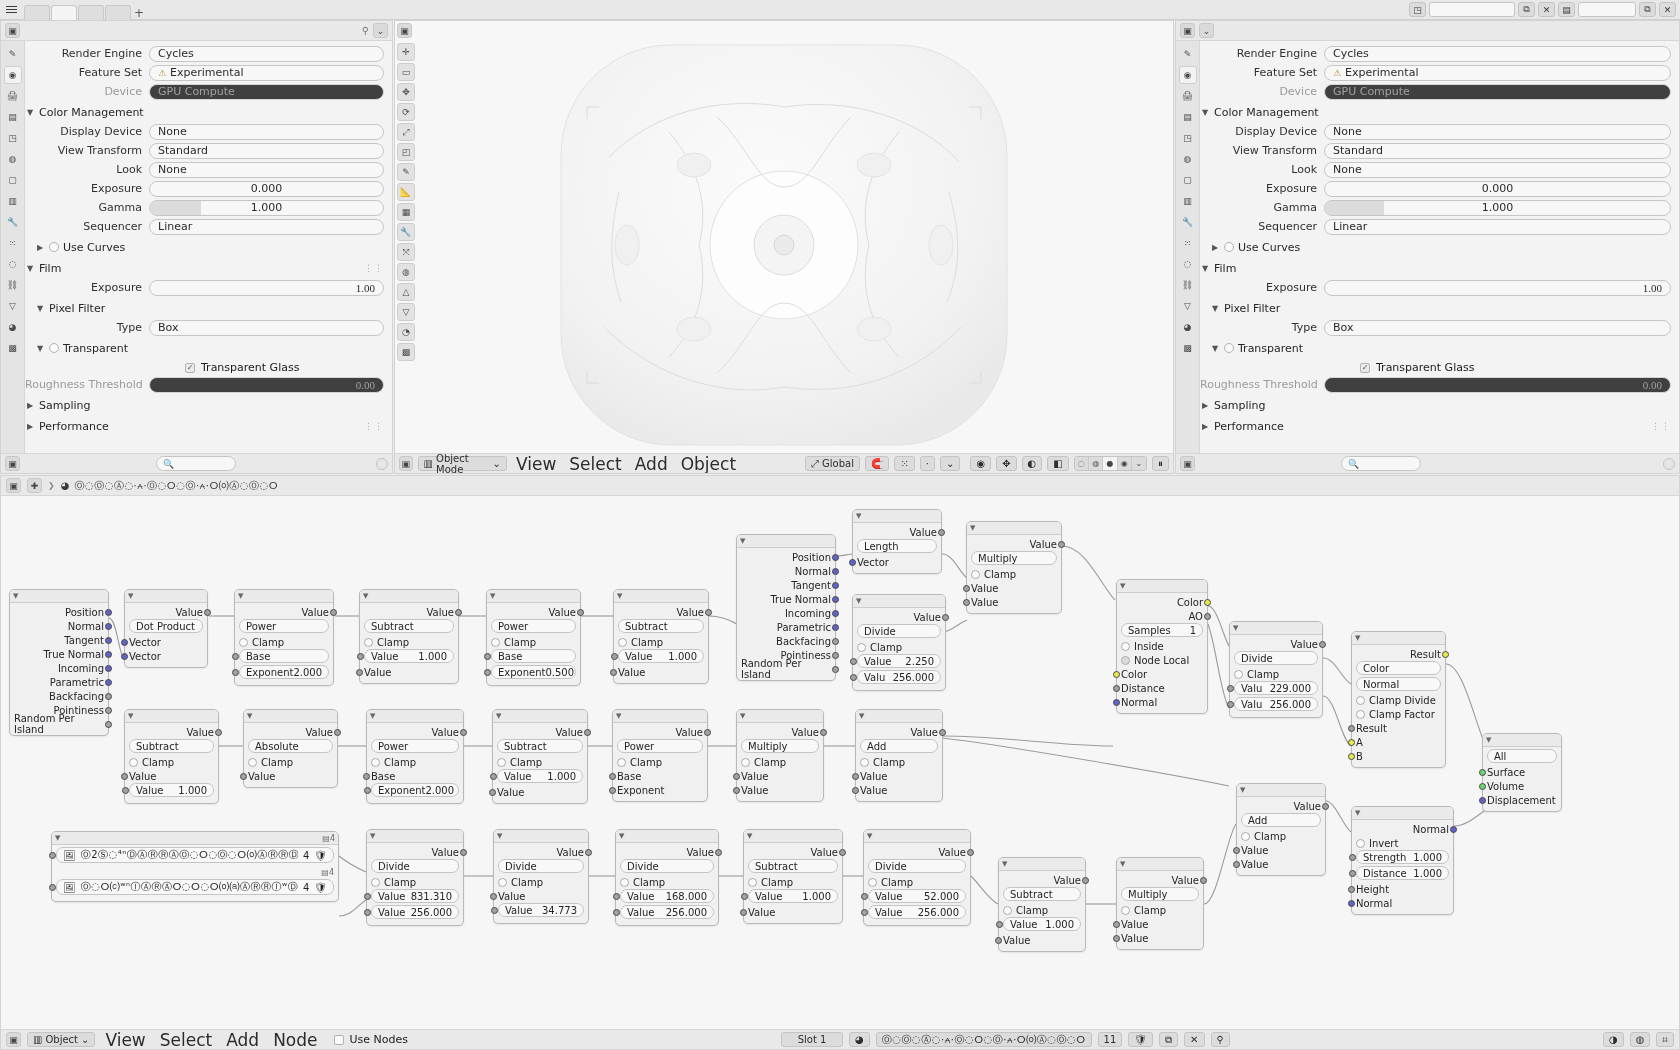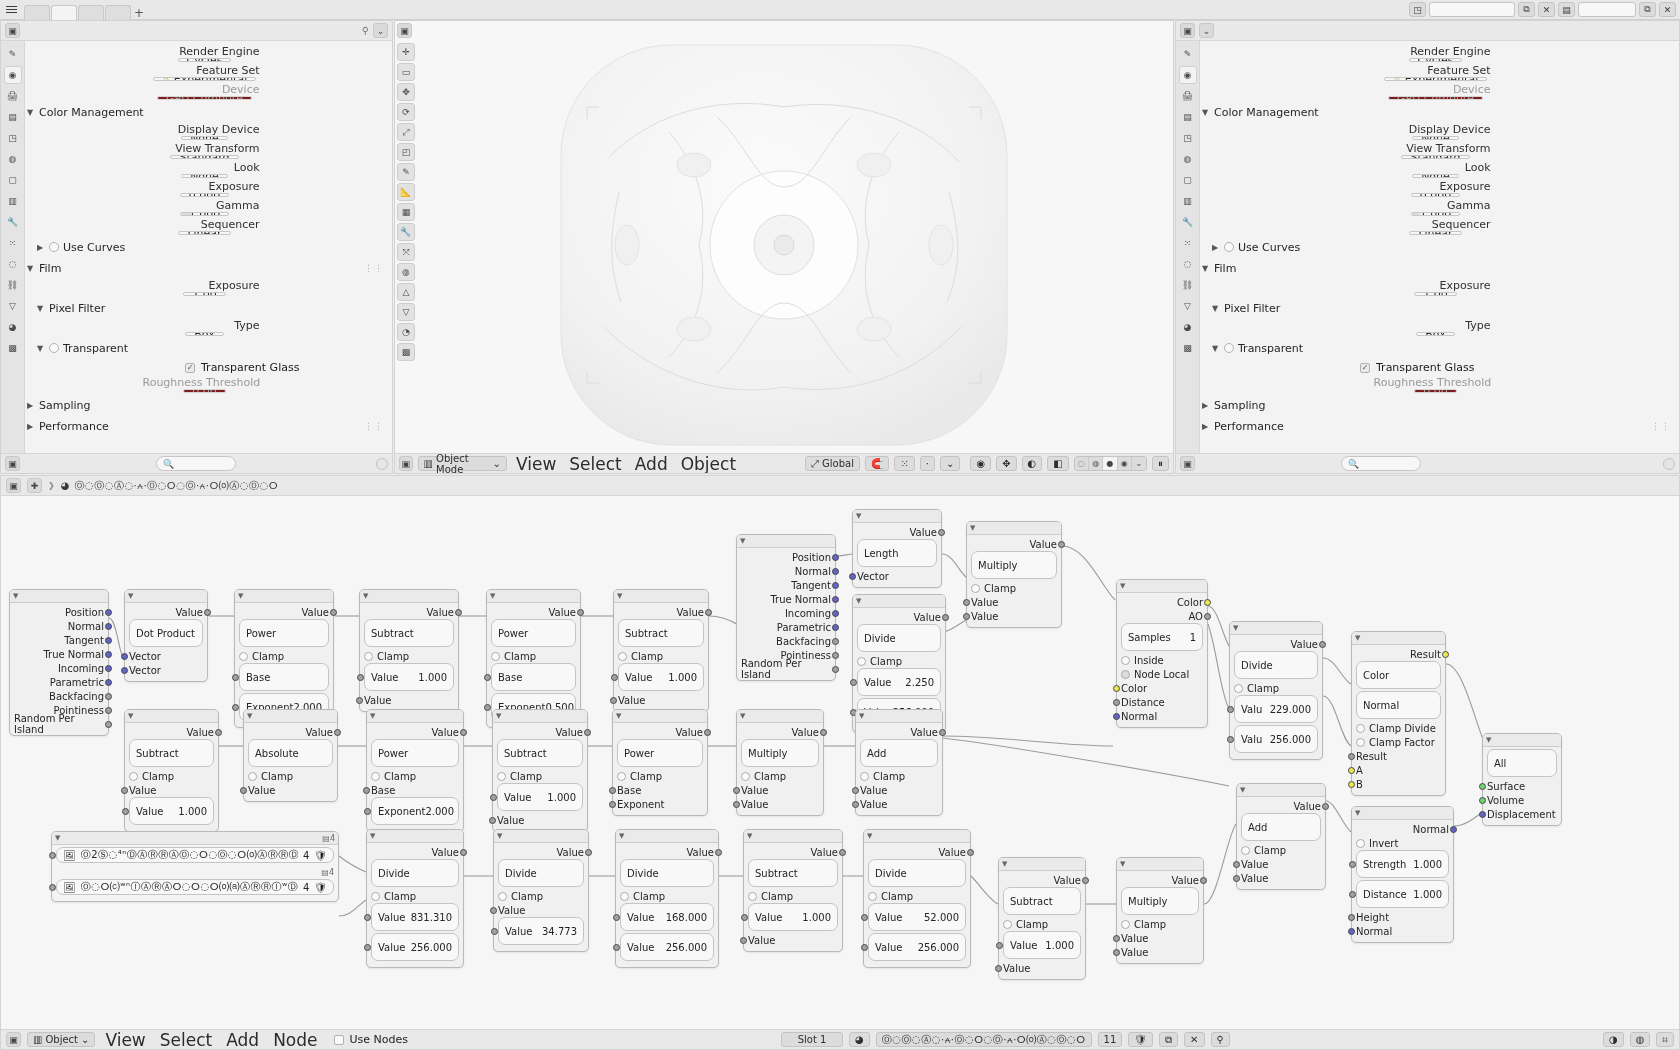--- a/index.html
+++ b/index.html
@@ -63,33 +63,33 @@
     padding-top: 4px; display: flex; flex-direction: column; align-items: center; gap: 3px;
   }
   .ptab {
     width: 18px; height: 18px; border-radius: 3px;
     display: flex; align-items: center; justify-content: center;
     font-size: 9px; color: #4a4a4a;
   }
   .ptab.sel { background: #f3f3f3; border: 1px solid #cfcfcf; }
   .prop-scroll { flex: 1; overflow: hidden; padding: 4px 8px 0 0; position: relative; }
 
-  .row { display: flex; align-items: center; height: 17px; margin-bottom: 2px; flex-direction: column; }
+  .row { display: flex; align-items: center; height: 17px; margin-bottom: 2px; }
   .row .lbl {
     width: 124px; text-align: right; padding-right: 7px;
     font-size: 11px; color: #303030; white-space: nowrap; overflow: hidden;
   }
   .row .lbl.dim { color: #9a9a9a; }
   .ctrl {
     flex: 1; height: 16px; background: #f7f7f7; border: 1px solid #c6c6c6;
     border-radius: 8px; display: flex; align-items: center; padding: 0 8px;
     font-size: 11px; color: #2a2a2a; position: relative; overflow: hidden;
   }
-  .ctrl.dim { color: #a0a0a0; background: #7f1d1d; border-color: #d5d5d5; }
-  .ctrl.center { justify-content: flex-start; }
+  .ctrl.dim { color: #a0a0a0; background: #404040; border-color: #d5d5d5; }
+  .ctrl.center { justify-content: flex-end; font-family: Liberation Serif, serif; }
   .ctrl .warn { color: #b08a20; margin-right: 4px; font-size: 9px; }
   .slider-fill {
     position: absolute; left: 0; top: 0; bottom: 0; background: #dcdcdc;
   }
   .slider-txt { position: relative; width: 100%; text-align: center; }
 
   .panel-head {
     display: flex; align-items: center; height: 18px; gap: 4px;
     font-size: 11px; color: #262626; margin: 3px 0 2px 0;
   }
@@ -177,21 +177,21 @@
   }
   .node-hdr {
     height: 13px; display: flex; align-items: center; padding: 0 3px;
     border-bottom: 1px solid #cdcdcd; border-radius: 4px 4px 0 0; background: #eaeaea;
   }
   .node-hdr .tri { font-size: 7px; color: #666; }
   .node-body { padding: 2px 4px 4px 4px; }
   .nrow { height: 14px; display: flex; align-items: center; font-size: 10px; position: relative; }
   .nrow.right { justify-content: flex-end; }
   .nfield {
-    width: 100%; height: 28px; background: #f8f8f8; border: 1px solid #c4c4c4;
+    width: 100%; height: 14px; background: #f8f8f8; border: 1px solid #c4c4c4;
     border-radius: 7px; display: flex; align-items: center; padding: 0 6px;
     font-size: 10px; color: #242424; margin-bottom: 2px; position: relative;
   }
   .nfield .v { margin-left: auto; }
   .nfield.mono { justify-content: space-between; }
   .nsock {
     position: absolute; width: 7px; height: 7px; border-radius: 50%;
     border: 1px solid #4a4a4a;
   }
   .nsock.in { left: -8px; }

